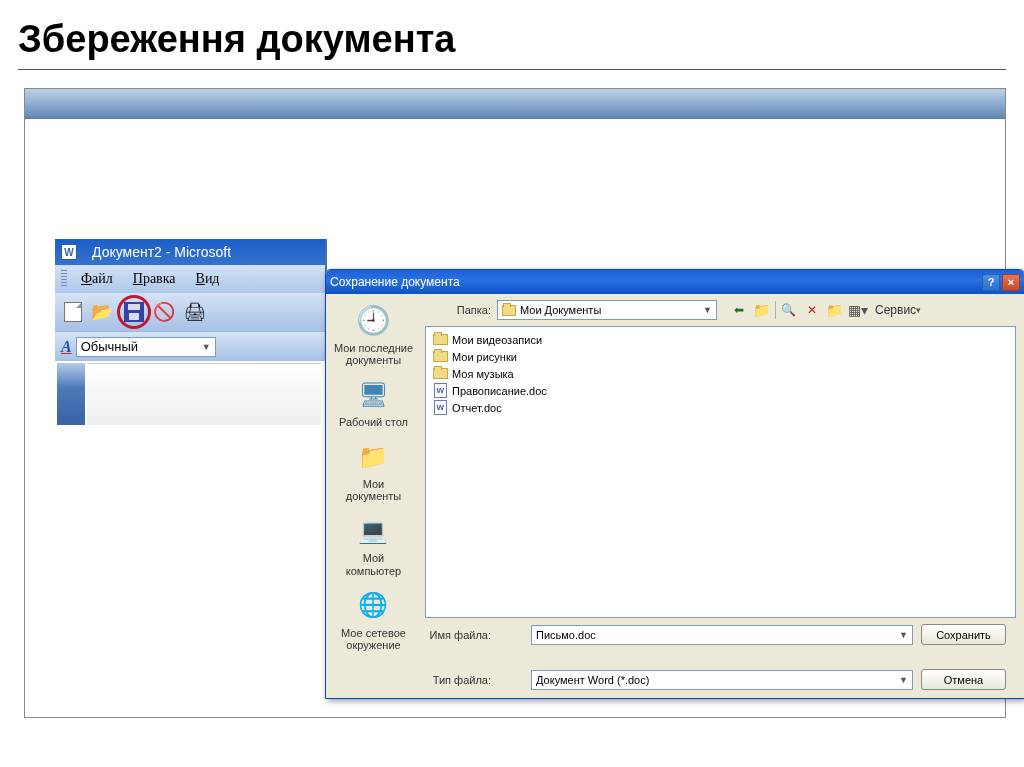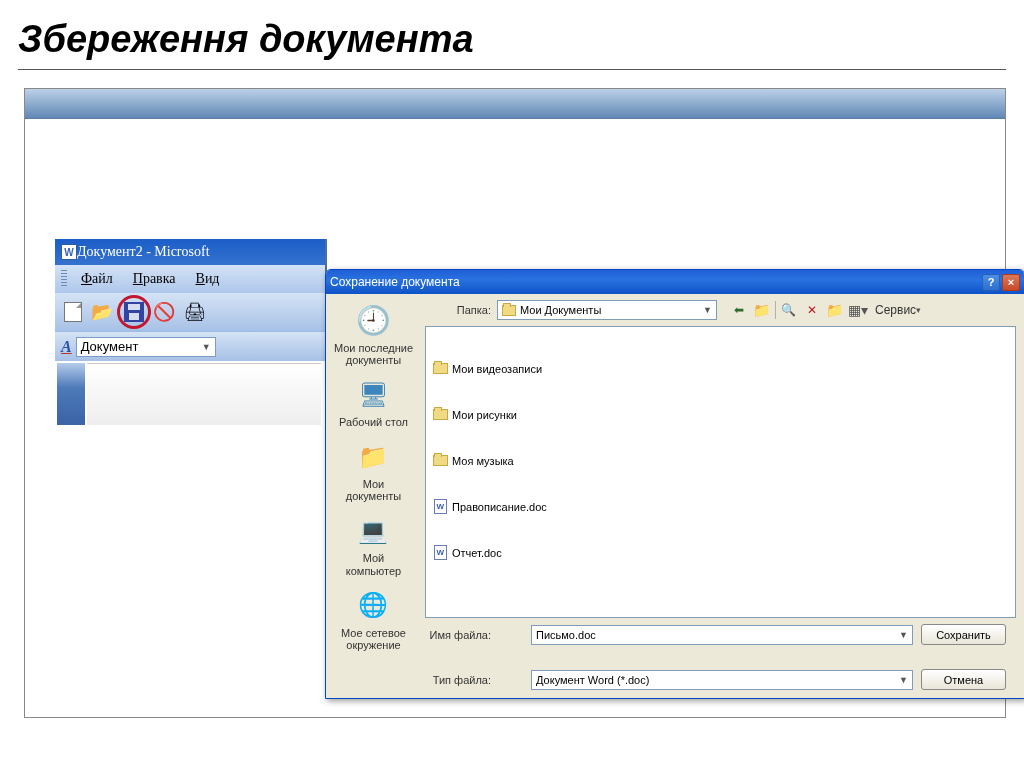--- a/index.html
+++ b/index.html
@@ -1,28 +1,28 @@
 <!DOCTYPE html>
 <html><head>
 <meta charset="utf-8">
 <style>
 * { box-sizing: border-box; margin: 0; padding: 0; }
 body { font-family: Arial, sans-serif; background: #fff; width: 1024px; height: 767px; position: relative; }
 
-.slide-title { font-size: 38px; font-weight: bold; color: #000; padding: 18px 28px 6px 18px; font-style: italic; }
+.slide-title { font-size: 38px; font-weight: bold; color: #000; padding: 18px 28px 6px 18px; }
 .slide-underline { height: 1px; background: #555; margin: 2px 18px 0 18px; }
 .slide-body { border: 1px solid #888; margin: 18px 18px 18px 24px; position: relative; background: #fff; height: 630px; }
 .slide-top-bar { height: 30px; background: linear-gradient(#bcd1e8, #6088b5); border-bottom: 1px solid #5a7ea8; }
 
 .bullet-row { display: flex; align-items: center; padding: 24px 26px 10px 32px; font-size: 22px; color: #000; font-weight: bold; }
 .bullet-sq { width: 11px; height: 11px; background: #3c6fa1; margin-right: 8px; flex-shrink:0; margin-top:2px; }
 
 .word-window { position: absolute; left: 30px; top: 150px; width: 272px; height: 196px; background: #fff; border-right: 2px solid #4b6f9e; }
 .word-titlebar { height: 26px; background: linear-gradient(#1b5ec8, #3572cf); display:flex; align-items:center; padding:0 6px; }
-.word-title { color: #fff; font-family: Liberation Serif, serif; font-size: 14px; margin-left:0; }
+.word-title { color: #fff; font-family: Liberation Sans, sans-serif; font-size: 14px; margin-left:15px; }
 .word-icon { width:16px; height:16px; background:#fff; border:1px solid #2b5ea1; display:flex; align-items:center; justify-content:center; font-size:10px; font-weight:bold; color:#3a66b0; }
 .word-menubar { height: 28px; background: linear-gradient(#d3e2f6, #aec7ea); display:flex; align-items:center; padding:0 2px; font-family:Tahoma,sans-serif; font-size:14px; color:#000; }
 .word-menubar .dotgrip { width:6px; height:18px; background: repeating-linear-gradient(#6f8bb8 0 1px, transparent 1px 3px); margin:0 4px; }
 .word-menubar span { padding: 3px 10px; font-family: Liberation Serif, serif; }
 .word-menubar span u { text-decoration: underline; }
 .word-toolbar { height: 38px; background: linear-gradient(#d5e3f5, #a7c1e6); display:flex; align-items:center; padding:0 6px; gap:6px; }
 .tb-ico { width:24px; height:24px; display:flex; align-items:center; justify-content:center; border-radius:2px; }
 .save-circle { border:3px solid #c2172e; border-radius:50%; width:34px; height:34px; display:flex; align-items:center; justify-content:center; margin:0 -4px; }
 .floppy-ico { width:20px; height:20px; background:#3243a1; position:relative; }
 .floppy-ico::before { content:''; position:absolute; top:2px; left:4px; width:12px; height:6px; background:#d7ddf0; }
@@ -64,21 +64,21 @@
 .toolbar-right { display:flex; align-items:center; gap:3px; margin-left:6px; }
 .ri { width:20px; height:20px; display:flex; align-items:center; justify-content:center; font-size:12px; color:#555; }
 .ri.enabled{color:#2a6d2a;}
 .ri.red{color:#b91a1a;}
 .ri.blue{color:#2b5ca5;}
 .ri.svc { color:#333; width:auto; padding:0 4px; }
 .ri.svc::after{content:' ▾'; font-size:9px; color:#555;}
 .sep { width:1px; height:18px; background:#b6b0a0; }
 
 .file-area { flex:1; background:#fff; border:1px solid #7f9db9; margin:2px 0 6px 0; padding:4px 6px; overflow:auto; }
-.file-item { display:flex; align-items:center; gap:4px; height:17px; font-size:11px; color:#000;margin-top:29px; }
+.file-item { display:flex; align-items:center; gap:4px; height:17px; font-size:11px; color:#000; }
 .fi-icon { width:16px; height:14px; display:flex; align-items:center; justify-content:center; }
 .fi-folder { width:15px; height:11px; background:#f1da84; border:1px solid #c9a944; position:relative; }
 .fi-folder::before { content:''; position:absolute; top:-3px; left:0; width:6px; height:3px; background:#f1da84; border:1px solid #c9a944; border-bottom:none; }
 .fi-doc { width:13px; height:15px; background:#fff; border:1px solid #6a7dbb; position:relative; }
 .fi-doc::after { content:'W'; position:absolute; top:2px; left:2px; font-size:8px; color:#3a5db2; font-weight:bold; }
 .inp-combo { flex:1; height:20px; background:#fff; border:1px solid #7f9db9; display:flex; align-items:center; padding:0 4px; justify-content:space-between;margin-left:32px; }
 .dlg-btn { width:85px; height:21px; background:linear-gradient(#fff,#e9e6d8); border:1px solid #888; border-radius:3px; display:flex; align-items:center; justify-content:center; font-size:11px; }
 .bottom-grid { display:grid; grid-template-columns: 66px 1fr 95px; gap:24px 8px; align-items:center; }
 </style>
 </head>
@@ -111,21 +111,21 @@
         <div class="tb-ico">
             <div class="floppy-ico"></div>
           </div>
       </div>
       <div class="tb-ico" style="color:#c24343;font-size:18px;">🚫</div>
       <div class="tb-ico" style="font-size:18px;">🖨</div>
     </div>
     <div class="word-stylebar">
       <span class="style-aicon">A</span>
       <div class="style-combo">
-        <span>Документ</span>
+        <span>Обычный</span>
         <span class="chev">▼</span>
       </div>
     </div>
     <div class="word-below-strip">
       <div class="bluecol"></div>
       <div class="graycol"></div>
     </div>
   </div>
 
   <div class="dialog">

